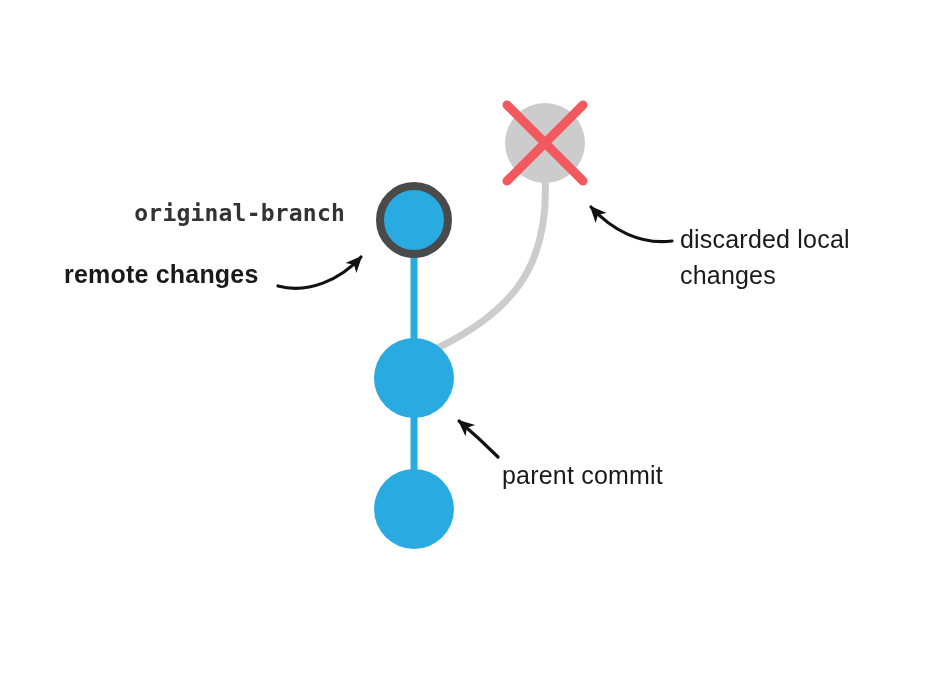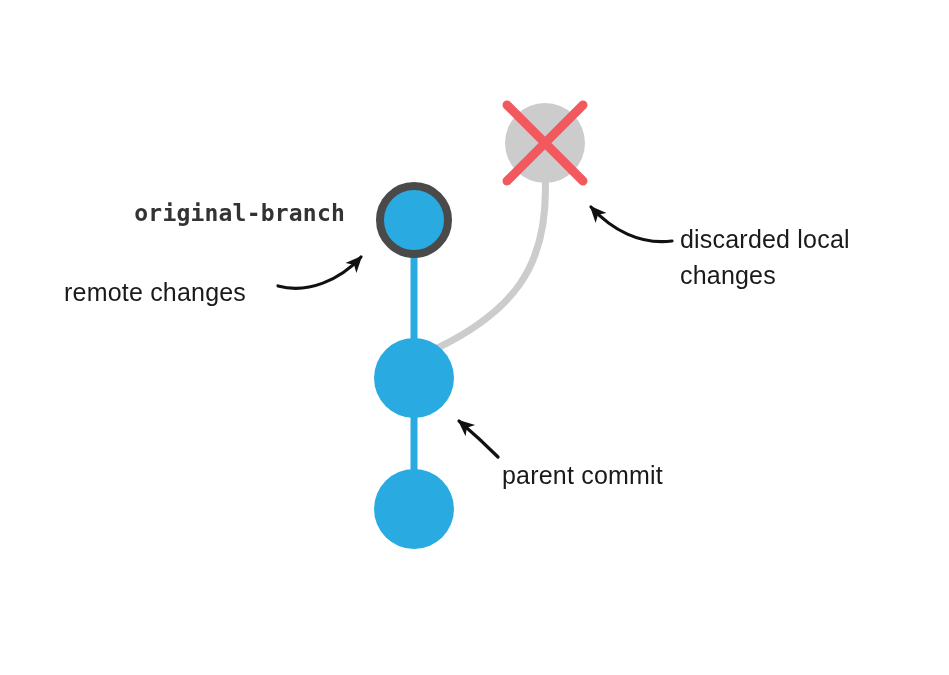--- a/index.html
+++ b/index.html
@@ -28,21 +28,21 @@
     line-height: 1.45;
   }
   .label.mono {
     font-family: "DejaVu Sans Mono", "Liberation Mono", monospace;
     font-weight: 700;
     font-size: 23px;
     color: #333333;
     text-align: right;
   }
   .branch-name   { left: 123px; top: 197px; width: 222px; }
-  .remote        { left: 64px;  top: 274px; width: 210px; }
+  .remote        { left: 64px;  top: 256px; width: 210px; font-weight: bold; }
   .discarded     { left: 680px; top: 221px; width: 210px; }
   .parent        { left: 502px; top: 457px; width: 210px; }
 </style>
 </head>
 <body>
 
 <div class="canvas">
 
   <svg class="graph-svg" width="949" height="675" viewBox="0 0 949 675">
     <defs>

